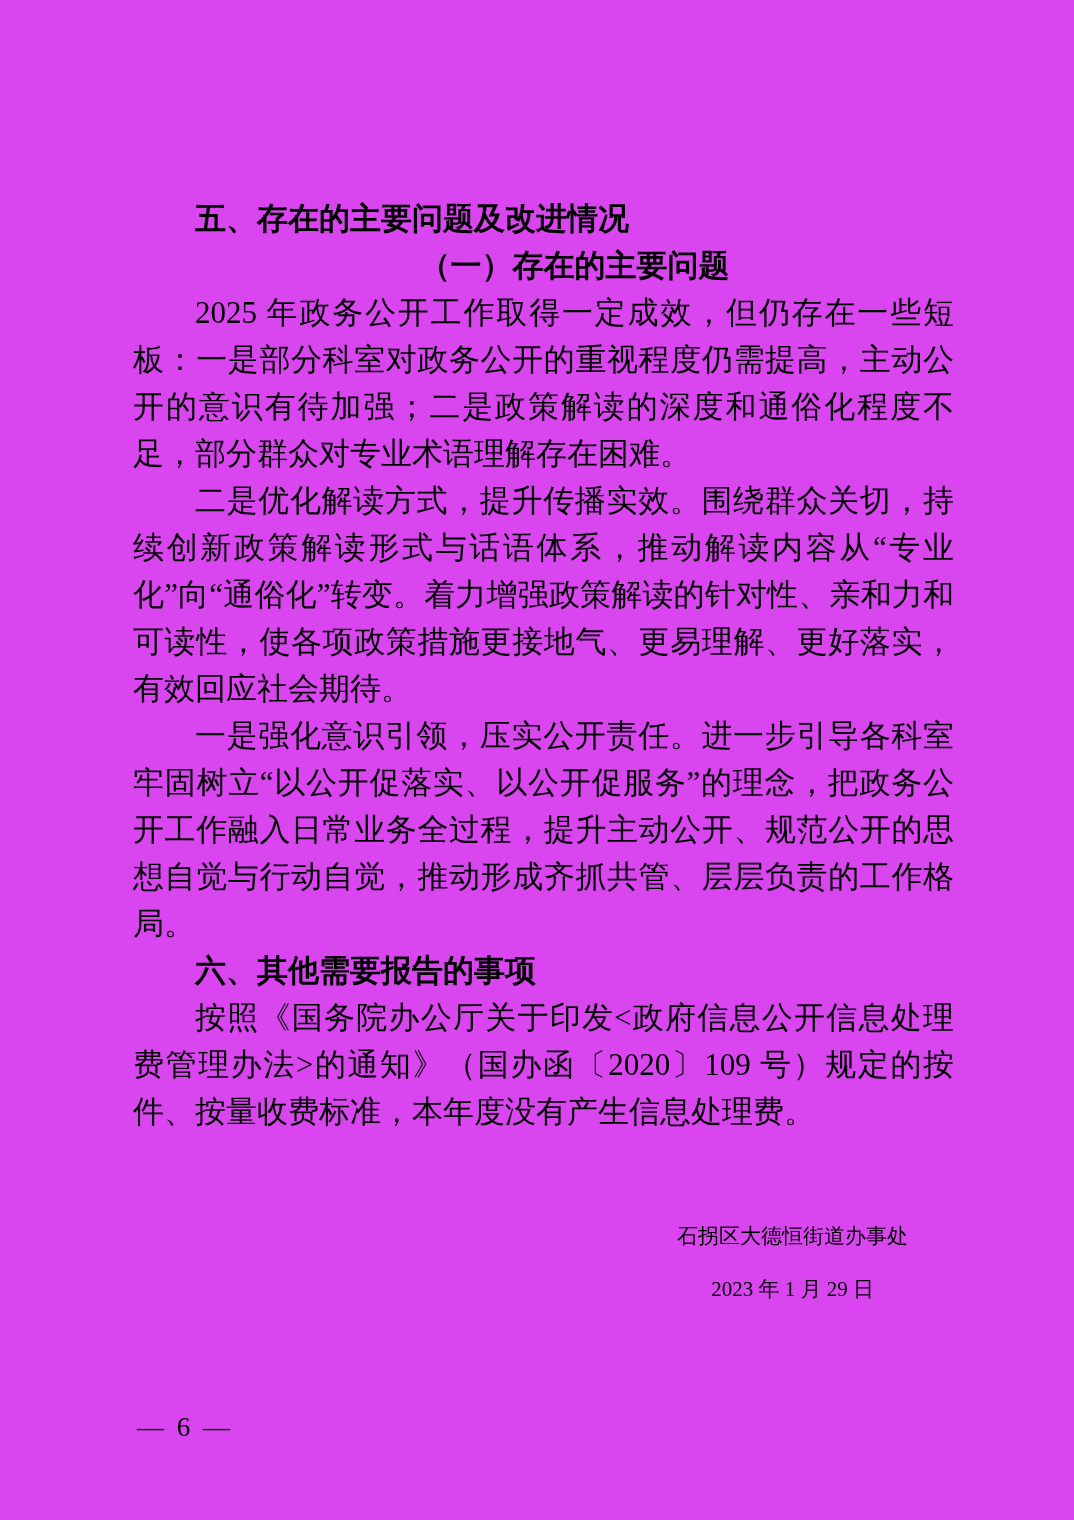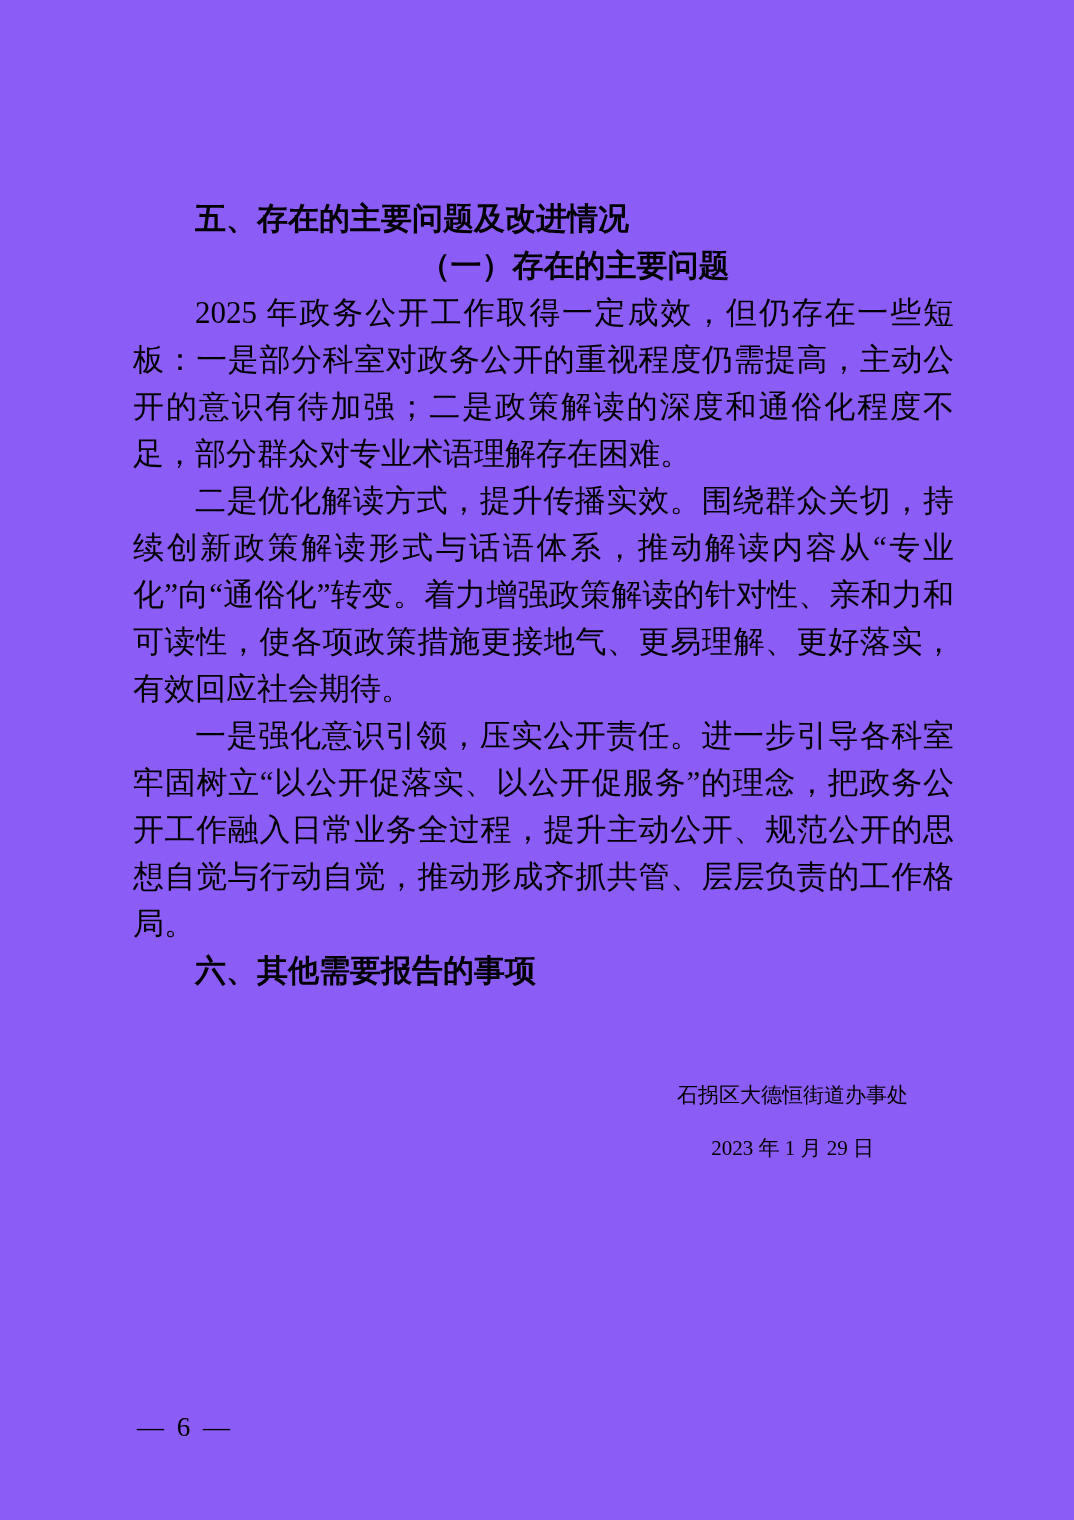--- a/index.html
+++ b/index.html
@@ -10,21 +10,21 @@
     position: relative;
     overflow: hidden;
     font-family: "Liberation Serif", "DejaVu Serif", serif;
     color: #000000;
   }
   .page {
     position: absolute;
     left: 0; top: 0;
     width: 1074px;
     height: 1520px;
-    background: #8b5cf6;
+    background: #d946ef;
   }
   .content {
     position: absolute;
     left: 133px;
     top: 195px;
     width: 821px;
   }
   .h1, .h2, .para {
     font-size: 31px;
     line-height: 47px;
@@ -62,20 +62,21 @@
 <body>
 
 <div class="page">
   <div class="content">
     <div class="h1">五、存在的主要问题及改进情况</div>
     <div class="h2">（一）存在的主要问题</div>
     <div class="para">2025 年政务公开工作取得一定成效，但仍存在一些短板：一是部分科室对政务公开的重视程度仍需提高，主动公开的意识有待加强；二是政策解读的深度和通俗化程度不足，部分群众对专业术语理解存在困难。</div>
     <div class="para">二是优化解读方式，提升传播实效。围绕群众关切，持续创新政策解读形式与话语体系，推动解读内容从“专业化”向“通俗化”转变。着力增强政策解读的针对性、亲和力和可读性，使各项政策措施更接地气、更易理解、更好落实，有效回应社会期待。</div>
     <div class="para">一是强化意识引领，压实公开责任。进一步引导各科室牢固树立“以公开促落实、以公开促服务”的理念，把政务公开工作融入日常业务全过程，提升主动公开、规范公开的思想自觉与行动自觉，推动形成齐抓共管、层层负责的工作格局。</div>
     <div class="h1">六、其他需要报告的事项</div>
+    <div class="para">按照《国务院办公厅关于印发&lt;政府信息公开信息处理费管理办法&gt;的通知》（国办函〔2020〕109 号）规定的按件、按量收费标准，本年度没有产生信息处理费。</div>
 
     <div class="signature">
       <div class="sig-org">石拐区大德恒街道办事处</div>
       <div class="sig-date">2023 年 1 月 29 日</div>
     </div>
   </div>
 
   <div class="footer">— 6 —</div>
 </div>
 

